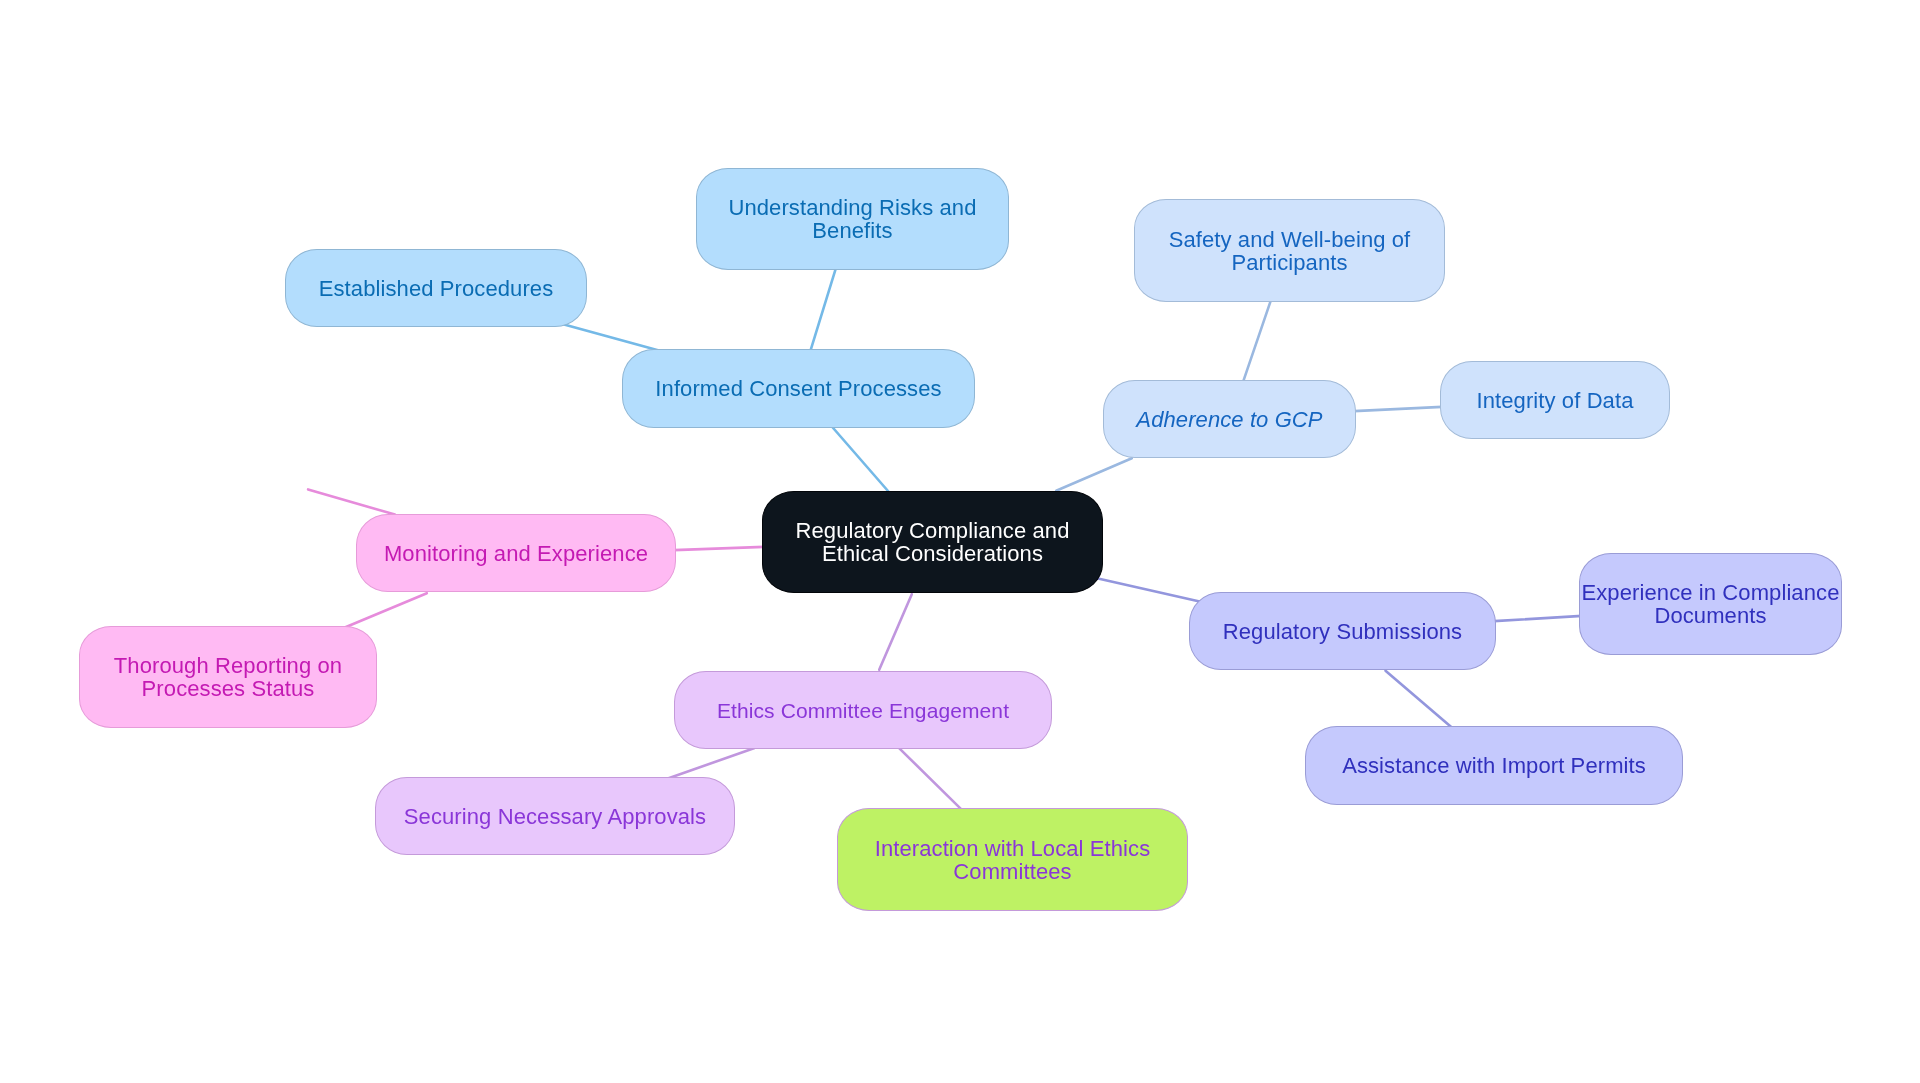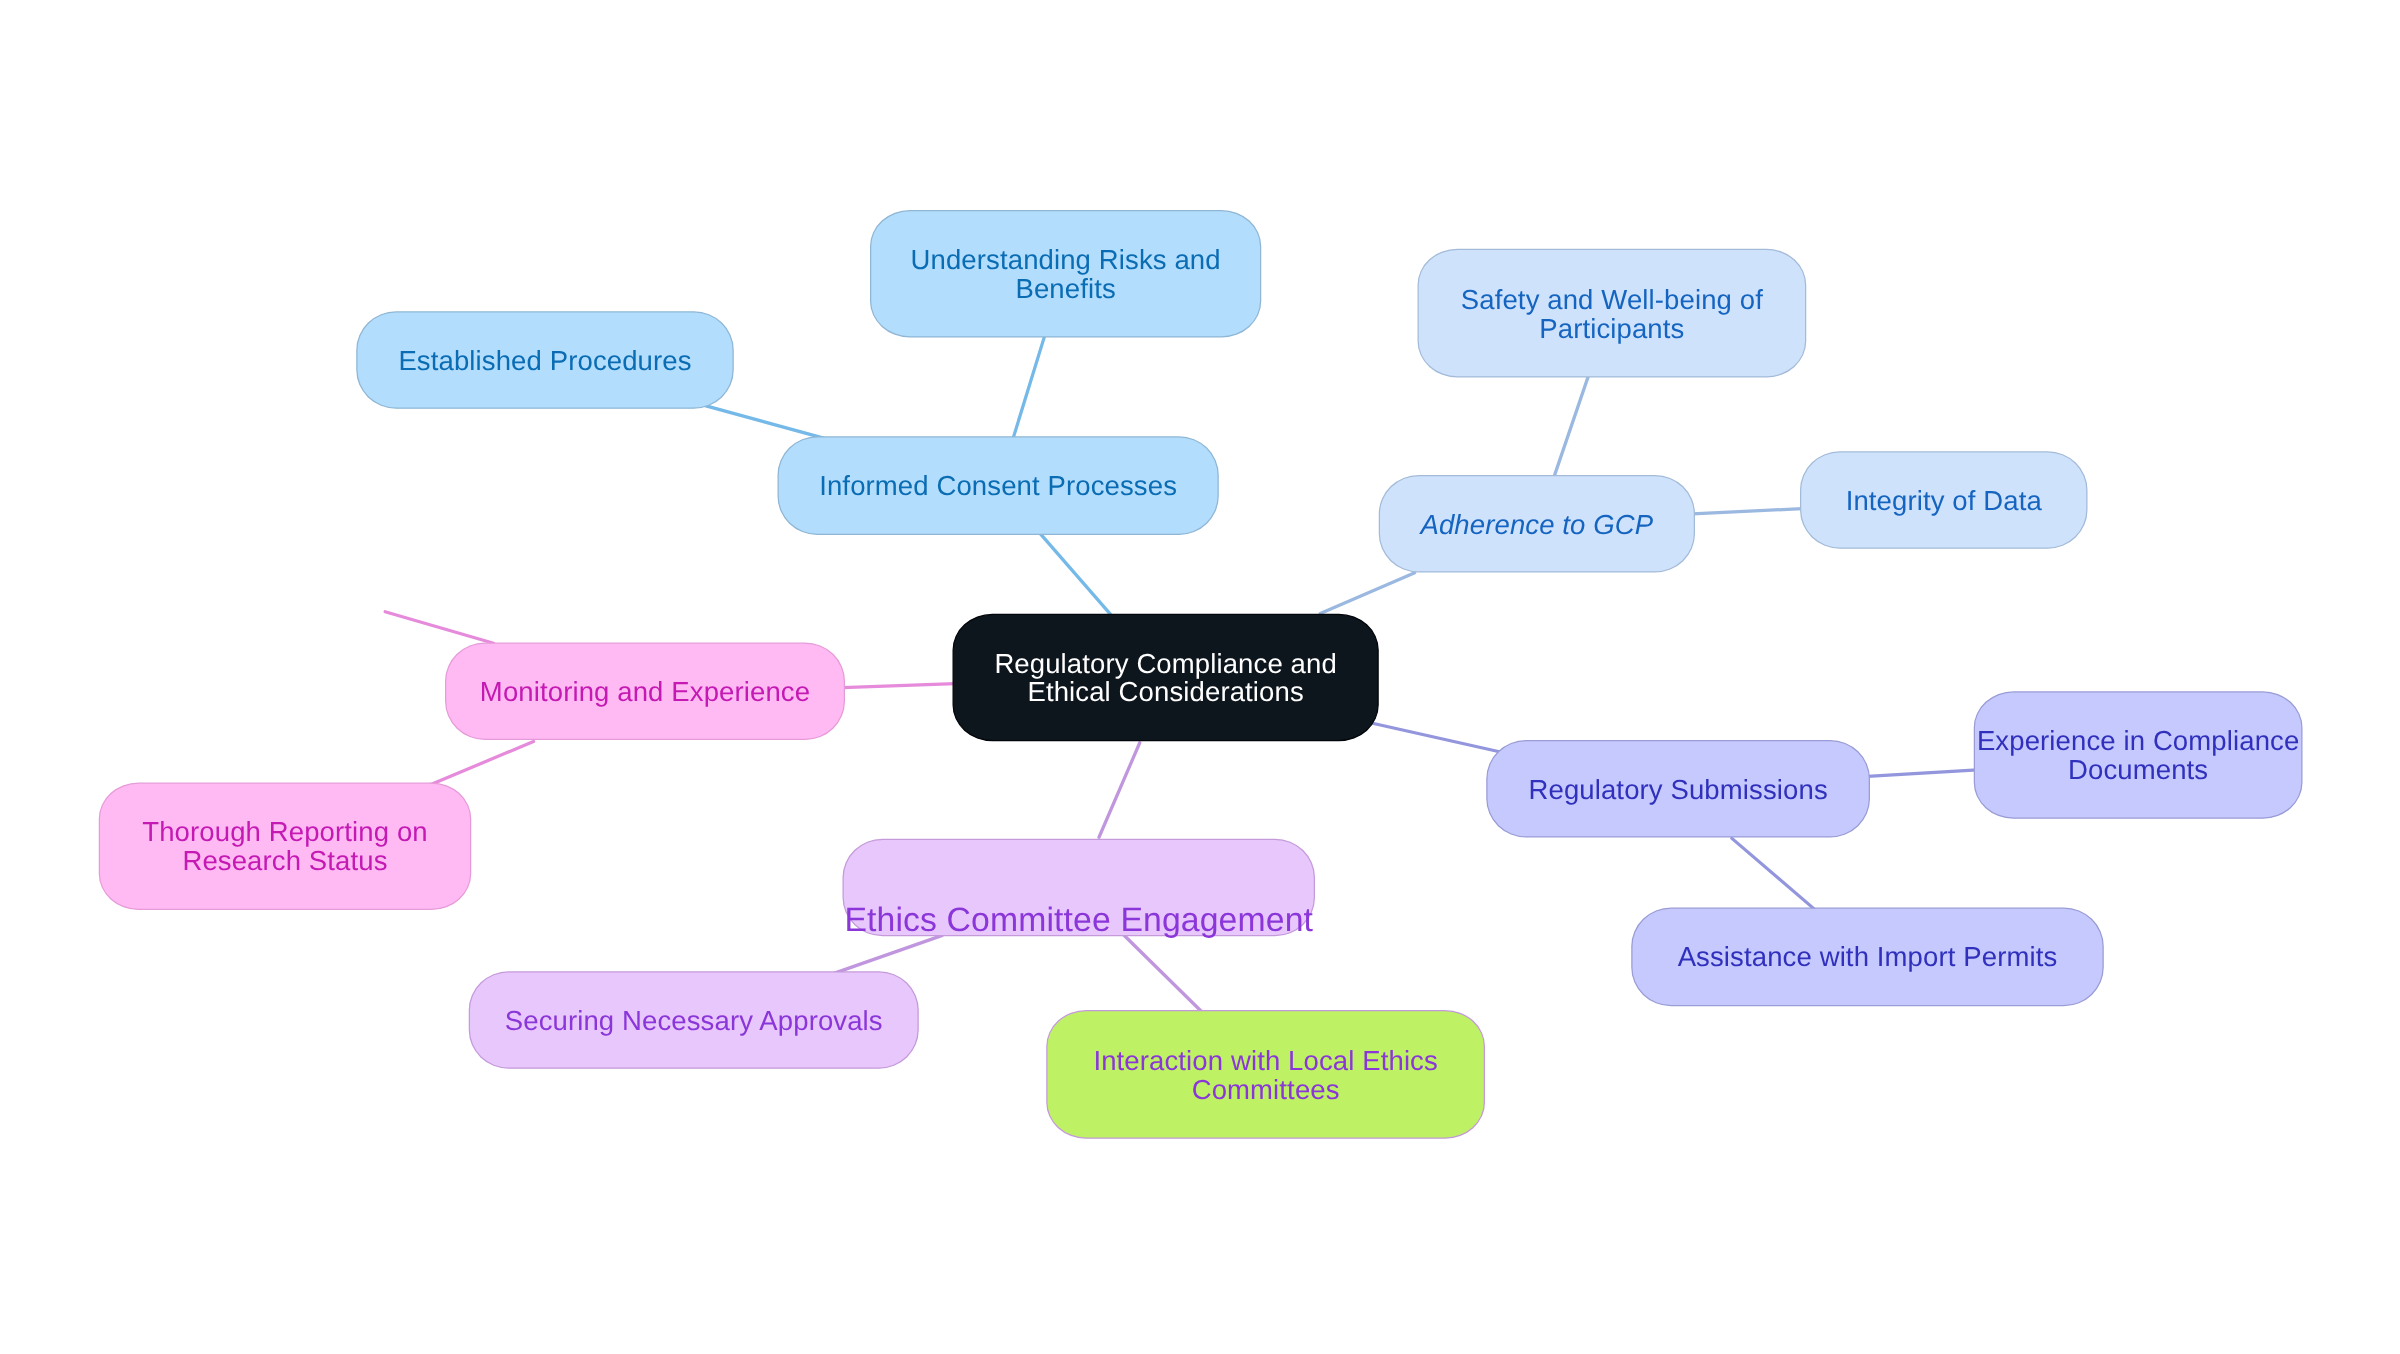--- a/index.html
+++ b/index.html
@@ -55,23 +55,23 @@
     <span class="node-label" style="line-height: 23px;">Integrity of Data</span>
   </div>
   <div class="node" style="left: 1103px; top: 380px; width: 253px; height: 78px; background: rgb(207, 226, 252); border-color: rgb(163, 187, 216); color: rgb(21, 101, 192); border-radius: 32px / 31px; font-size: 22px;">
     <span class="node-label" style="line-height: 23px; font-style: italic;">Adherence to GCP</span>
   </div>
   <div class="node" style="left: 356px; top: 514px; width: 320px; height: 78px; background: rgb(255, 186, 243); border-color: rgb(230, 155, 217); color: rgb(196, 26, 179); border-radius: 32px / 31px; font-size: 22px;">
     <span class="node-label" style="line-height: 23px;">Monitoring and Experience</span>
   </div>
   <div class="node" style="left: 79px; top: 626px; width: 298px; height: 102px; background: rgb(255, 186, 243); border-color: rgb(230, 155, 217); color: rgb(196, 26, 179); border-radius: 32px / 29px; font-size: 22px;">
     <span class="node-label" style="line-height: 23px;">Thorough Reporting on
-Research Status</span>
+Processes Status</span>
   </div>
-  <div class="node" style="left: 674px; top: 671px; width: 378px; height: 78px; background: rgb(232, 199, 252); border-color: rgb(196, 154, 218); color: rgb(138, 54, 216); border-radius: 32px / 31px; font-size: 27px; align-items: flex-end;">
+  <div class="node" style="left: 674px; top: 671px; width: 378px; height: 78px; background: rgb(232, 199, 252); border-color: rgb(196, 154, 218); color: rgb(138, 54, 216); border-radius: 32px / 31px; font-size: 21px;">
     <span class="node-label" style="line-height: 23px;">Ethics Committee Engagement</span>
   </div>
   <div class="node" style="left: 375px; top: 777px; width: 360px; height: 78px; background: rgb(232, 199, 252); border-color: rgb(196, 154, 218); color: rgb(138, 54, 216); border-radius: 32px / 31px; font-size: 22px;">
     <span class="node-label" style="line-height: 23px;">Securing Necessary Approvals</span>
   </div>
   <div class="node" style="left: 837px; top: 808px; width: 351px; height: 103px; background: #bef264; border-color: rgb(196, 154, 218); color: rgb(138, 54, 216); border-radius: 32px / 29px; font-size: 22px;">
     <span class="node-label" style="line-height: 23px;">Interaction with Local Ethics
 Committees</span>
   </div>
   <div class="node" style="left: 1189px; top: 592px; width: 307px; height: 78px; background: rgb(197, 201, 253); border-color: rgb(154, 156, 214); color: rgb(48, 48, 189); border-radius: 32px / 31px; font-size: 22px;">

